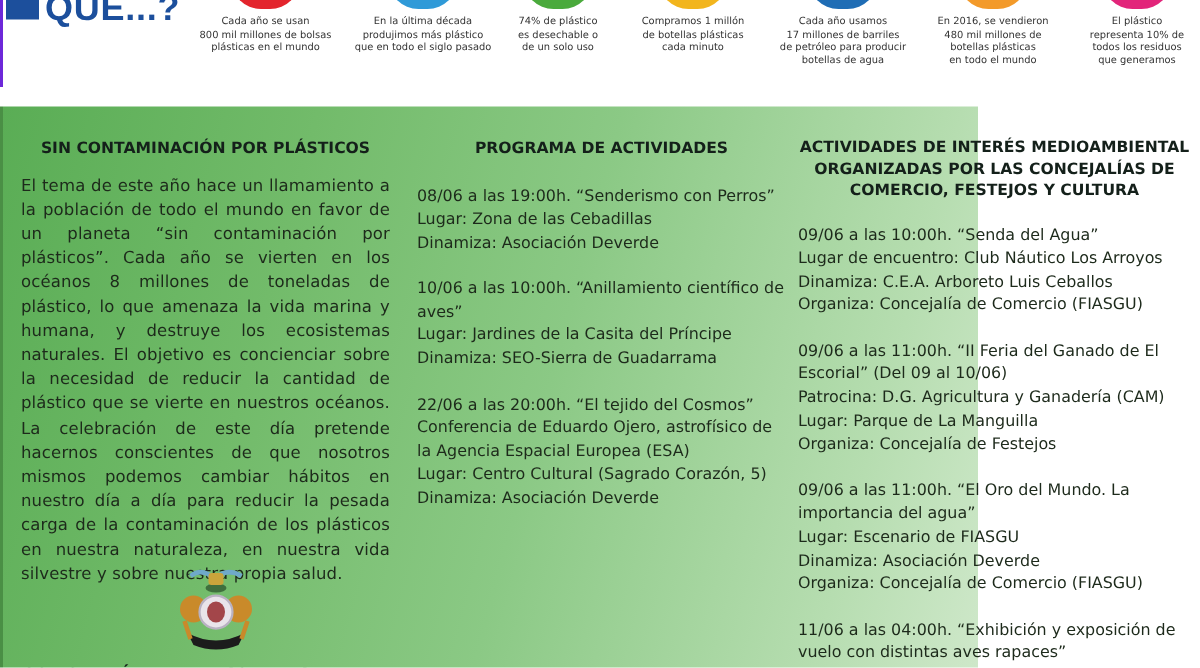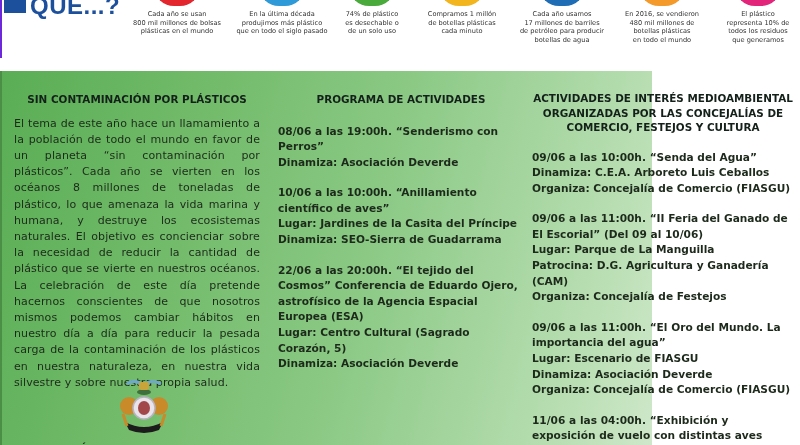--- a/index.html
+++ b/index.html
@@ -54,21 +54,21 @@
   .col1 .footer {
     position: absolute; left: 0; width: 246px; top: 372px;
     font-weight: bold; font-size: 12px; text-align: left; color: #14201a;
   }
 
   .col2 { left: 276px; width: 246px; }
   .col2 h2 { margin-top: 22px; }
   .col3 { left: 530px; width: 262px; }
   .col3 h2 { margin-top: 20px; line-height: 14.5px; }
 
-  .events { margin-top: 17px; font-weight: bold; }
+  .events { margin-top: 17px; }
   .col3 .events { margin-top: 15px; }
   .event { margin-bottom: 15px; }
   .event .line {
     display: block; font-size: 10.6px; line-height: 15.6px; color: #1d2a1b;
     white-space: normal;
   }
 </style>
 </head>
 <body>
 
@@ -140,47 +140,49 @@
       <path d="M6 36 l4 12 M48 36 l-4 12" stroke="#c98a2a" stroke-width="3"></path>
     </svg>
     <div class="footer">CONCEJALÍA DE MEDIO AMBIENTE</div>
   </div>
 
   <div class="col col2">
     <h2>PROGRAMA DE ACTIVIDADES</h2>
     <div class="events">
       <div class="event">
         <span class="line">08/06 a las 19:00h. “Senderismo con Perros”</span>
+        <span class="line">Lugar: Zona de las Cebadillas</span>
         <span class="line">Dinamiza: Asociación Deverde</span>
       </div>
       <div class="event">
         <span class="line">10/06 a las 10:00h. “Anillamiento científico de aves”</span>
         <span class="line">Lugar: Jardines de la Casita del Príncipe</span>
         <span class="line">Dinamiza: SEO-Sierra de Guadarrama</span>
       </div>
       <div class="event">
         <span class="line">22/06 a las 20:00h. “El tejido del Cosmos” Conferencia de Eduardo Ojero, astrofísico de la Agencia Espacial Europea (ESA)</span>
         <span class="line">Lugar: Centro Cultural (Sagrado Corazón, 5)</span>
         <span class="line">Dinamiza: Asociación Deverde</span>
       </div>
     </div>
   </div>
 
   <div class="col col3">
     <h2>ACTIVIDADES DE INTERÉS MEDIOAMBIENTAL ORGANIZADAS POR LAS CONCEJALÍAS DE COMERCIO, FESTEJOS Y CULTURA</h2>
     <div class="events">
       <div class="event">
         <span class="line">09/06 a las 10:00h. “Senda del Agua”</span>
+        <span class="line">Lugar de encuentro: Club Náutico Los Arroyos</span>
         <span class="line">Dinamiza: C.E.A. Arboreto Luis Ceballos</span>
         <span class="line">Organiza: Concejalía de Comercio (FIASGU)</span>
       </div>
       <div class="event">
         <span class="line">09/06 a las 11:00h. “II Feria del Ganado de El Escorial” (Del 09 al 10/06)</span>
+        <span class="line">Patrocina: D.G. Agricultura y Ganadería (CAM)</span>
         <span class="line">Lugar: Parque de La Manguilla</span>
-        <span class="line">Patrocina: D.G. Agricultura y Ganadería (CAM)</span>
         <span class="line">Organiza: Concejalía de Festejos</span>
       </div>
       <div class="event">
         <span class="line">09/06 a las 11:00h. “El Oro del Mundo. La importancia del agua”</span>
         <span class="line">Lugar: Escenario de FIASGU</span>
         <span class="line">Dinamiza: Asociación Deverde</span>
         <span class="line">Organiza: Concejalía de Comercio (FIASGU)</span>
       </div>
       <div class="event">
         <span class="line">11/06 a las 04:00h. “Exhibición y exposición de vuelo con distintas aves rapaces”</span>

